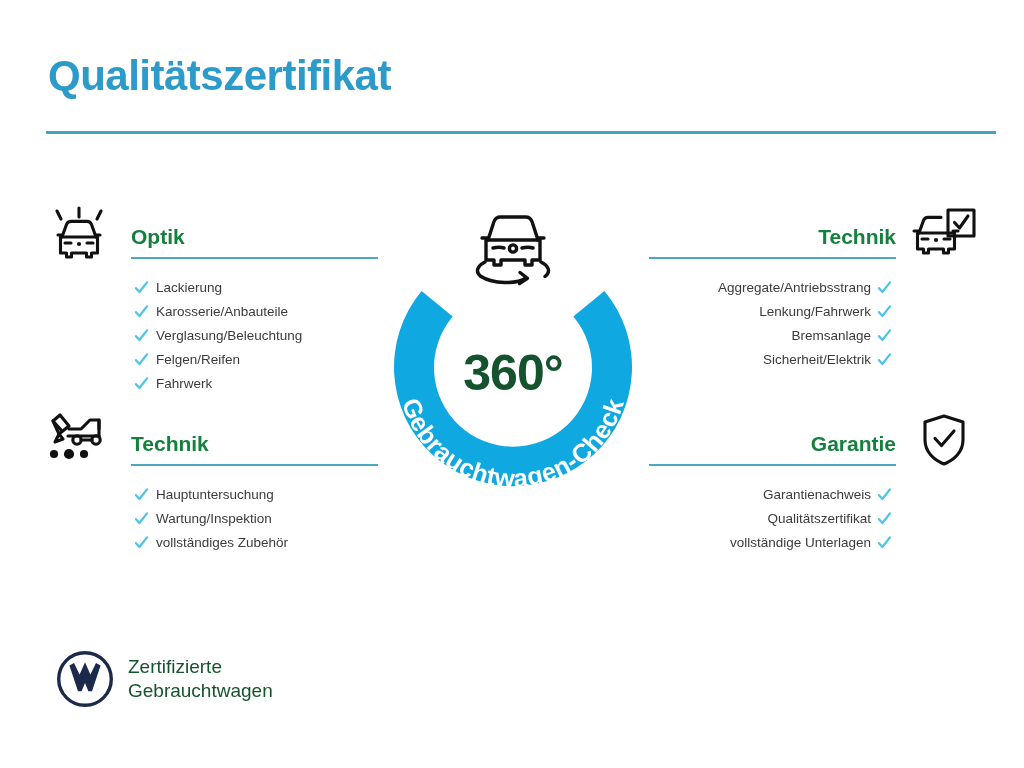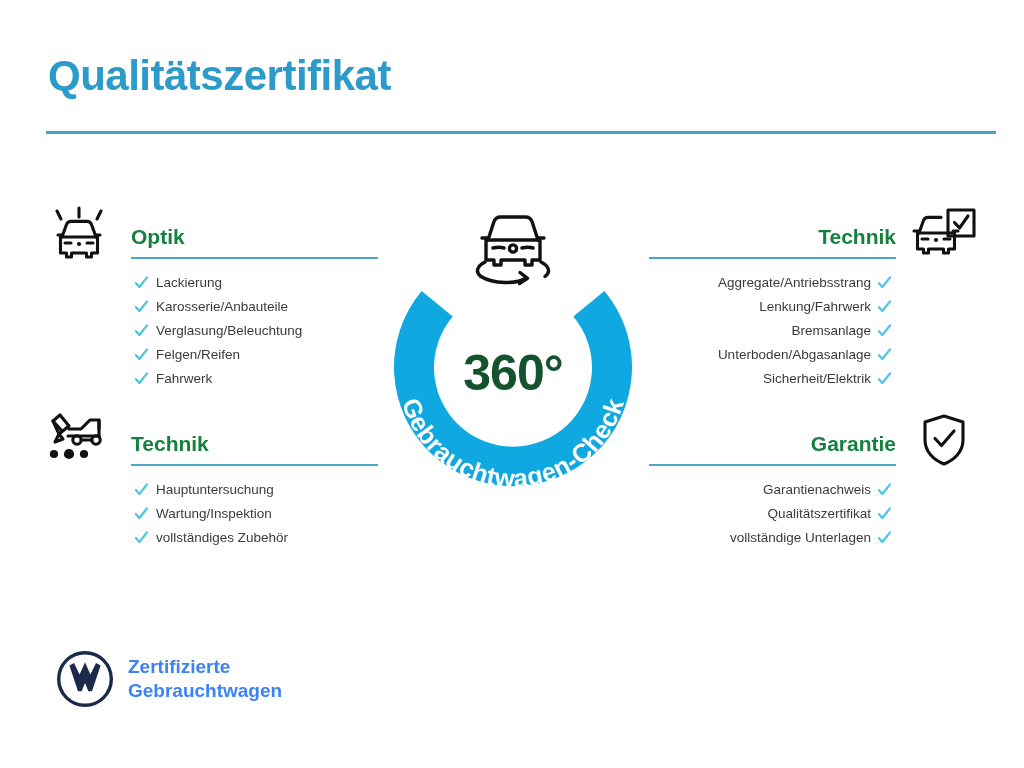--- a/index.html
+++ b/index.html
@@ -84,21 +84,21 @@
   }
   .quad.left  .quad-rule { left: 87px; }
   .quad.right .quad-rule { right: 84px; }
 
   .quad-list { margin-top: 8px; }
   .quad.left  .quad-list { padding-left: 90px; }
   .quad.right .quad-list { padding-right: 88px; }
 
   .li {
     display: flex;
-    align-items: flex-start;
+    align-items: center;
     height: 24px;
     font-size: 13.5px;
     color: #3b3b3b;
     white-space: nowrap;
   }
   .quad.left  .li { justify-content: flex-start; }
   .quad.right .li { justify-content: flex-end; }
 
   .check {
     width: 15px;
@@ -148,23 +148,23 @@
     position: absolute;
     left: 56px;
     top: 650px;
     display: flex;
     align-items: center;
   }
   #vw .vw-mark { width: 58px; height: 58px; flex: 0 0 58px; }
   #vw .vw-text {
     margin-left: 14px;
     font-size: 19px;
-    font-weight: bold;
+    font-weight: normal;
     line-height: 1.25;
-    color: #3b82f6;
+    color: #14532d;
     white-space: nowrap;
   }
 </style>
 </head>
 <body>
 
 <div id="page">
 
   <div class="page-title">Qualitätszertifikat</div>
   <div class="title-rule"></div>
@@ -251,26 +251,20 @@
         <svg class="check" viewBox="0 0 15 15">
             <path d="M2 8.2 L5.4 12 L13 2.4" fill="none" stroke="#4fc3e8" stroke-width="2.3" stroke-linecap="round" stroke-linejoin="round"></path>
           </svg>
         <span class="li-label">Lenkung/Fahrwerk</span>
       </div>
       <div class="li">
         <svg class="check" viewBox="0 0 15 15">
             <path d="M2 8.2 L5.4 12 L13 2.4" fill="none" stroke="#4fc3e8" stroke-width="2.3" stroke-linecap="round" stroke-linejoin="round"></path>
           </svg>
         <span class="li-label">Bremsanlage</span>
-      </div>
-      <div class="li">
-        <svg class="check" viewBox="0 0 15 15">
-            <path d="M2 8.2 L5.4 12 L13 2.4" fill="none" stroke="#4fc3e8" stroke-width="2.3" stroke-linecap="round" stroke-linejoin="round"></path>
-          </svg>
-        <span class="li-label">Unterboden/Abgasanlage</span>
       </div>
       <div class="li">
         <svg class="check" viewBox="0 0 15 15">
             <path d="M2 8.2 L5.4 12 L13 2.4" fill="none" stroke="#4fc3e8" stroke-width="2.3" stroke-linecap="round" stroke-linejoin="round"></path>
           </svg>
         <span class="li-label">Sicherheit/Elektrik</span>
       </div>
     </div>
   </div>
 

